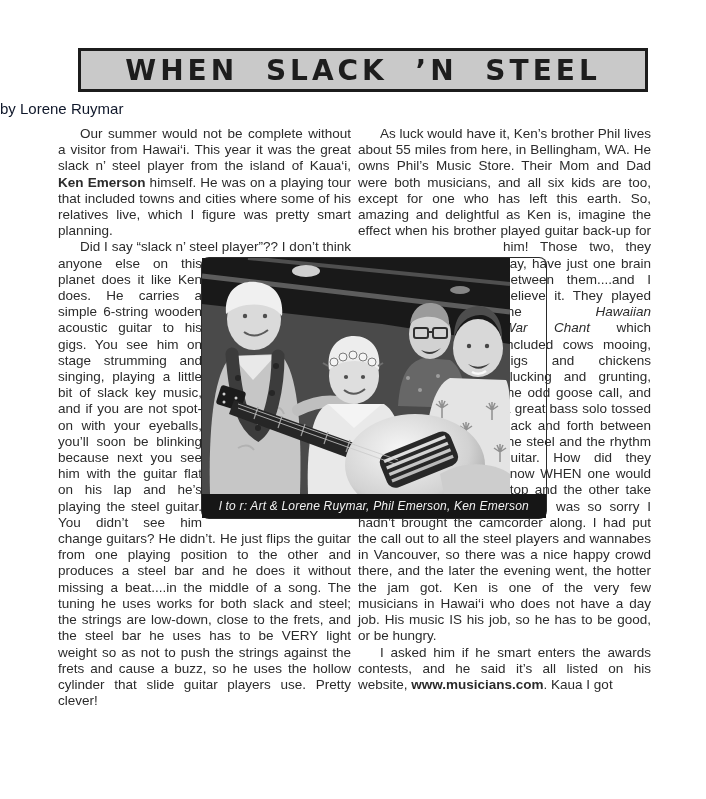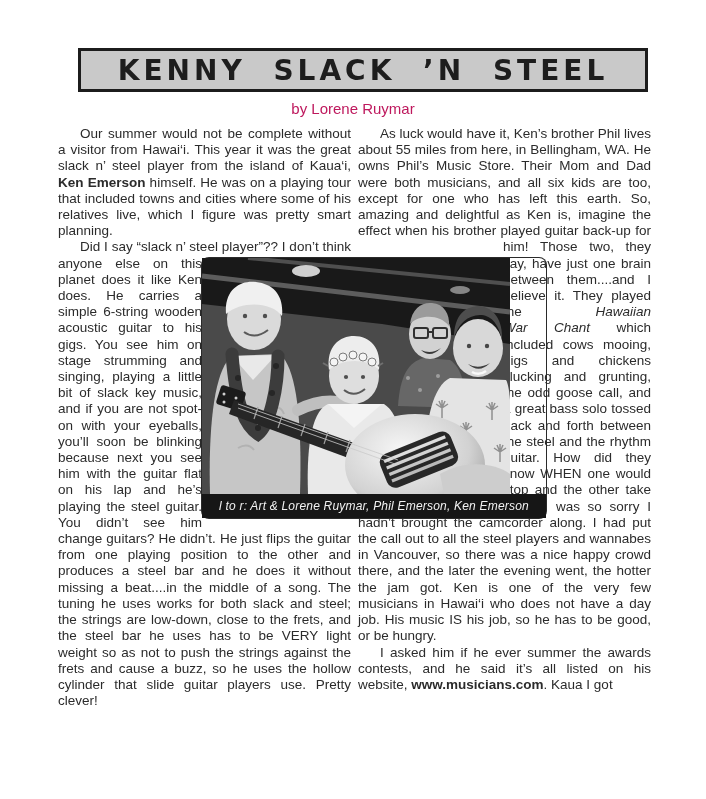--- a/index.html
+++ b/index.html
@@ -11,21 +11,21 @@
     position:absolute; left:78px; top:48px; width:564px; height:38px;
     background:#c9c9c9; border:3px solid #1c1c1c;
     display:flex; align-items:center; justify-content:center;
   }
   .title-text {
     font-family:"DejaVu Sans", sans-serif; font-weight:bold; font-size:28px;
     letter-spacing:4px; word-spacing:14px; color:#1d1d1d; white-space:nowrap;
   }
   .byline {
     position:absolute; top:100px; left:0; width:100%;
-    text-align:center; font-size:15px; color:#be185d;
+    font-size:15px; color:#0f172a;
   }
   .columns {
     position:absolute; left:58px; top:126px; width:600px;
     display:flex; gap:7px;
     text-align:justify; font-size:13.5px; line-height:16.2px;
   }
   .col { width:293px; }
   p.para { margin:0; text-indent:22px; }
   .bold-name { font-weight:bold; }
   .italic-title { font-style:italic;margin-left:44px; }
@@ -47,33 +47,33 @@
     text-align:center; font-size:17px; font-weight:bold; letter-spacing:1px;
     color:#222222;
   }
 </style>
 </head>
 <body>
 
 <div class="page">
 
   <div class="title-box">
-    <span class="title-text">KENNY SLACK ’N STEEL</span>
+    <span class="title-text">WHEN SLACK ’N STEEL</span>
   </div>
 
   <div class="byline">by Lorene Ruymar</div>
 
   <div class="columns">
     <div class="col">
       <p class="para"><span>Our summer would not be complete without a visitor from Hawai‘i. This year it was the great slack n’ steel player from the island of Kaua‘i, </span><span class="bold-name">Ken Emerson</span><span> himself. He was on a playing tour that included towns and cities where some of his relatives live, which I figure was pretty smart planning.</span></p>
       <p class="para"><span>Did I say “slack n’ steel player”?? I don’t </span><span class="spacer-r"></span><span>think anyone else on this planet does it like Ken does. He carries a simple 6-string wooden acoustic guitar to his gigs. You see him on stage strumming and singing, playing a little bit of slack key music, and if you are not spot-on with your eyeballs, you’ll soon be blinking because next you see him with the guitar flat on his lap and he’s playing the steel guitar. You didn’t see him change guitars? He didn’t. He just flips the guitar from one playing position to the other and produces a steel bar and he does it without missing a beat....in the middle of a song.  The tuning he uses works for both slack and steel; the strings are low-down, close to the frets, and the steel bar he uses has to be VERY  light weight so as not to push the strings against the frets and cause a buzz, so he uses the hollow cylinder that slide guitar players use. Pretty clever!</span></p>
     </div>
     <div class="col">
       <p class="para"><span>As luck would have it, Ken’s brother Phil lives about 55 miles from here, in Bellingham,  WA. He owns Phil’s Music Store. Their Mom and Dad were both musicians, and all six kids are too, except for one who has left this earth. So, amazing and delightful as Ken is, imagine the effect when his brother played guitar back-up for him! </span><span class="spacer-l"></span><span>Those two, they say, have just one brain between them....and I believe it. They played the </span><span class="italic-title">Hawaiian War Chant</span><span> which included cows mooing, pigs and chickens clucking and grunting, the odd goose call, and a great bass solo tossed back and forth between the steel and the rhythm guitar. How did they know WHEN one would stop and the other take over? I was so sorry I hadn’t brought the camcorder along. I had put the call out to all the steel players and wannabes in Vancouver, so there was a nice happy crowd there, and the later the evening went, the hotter the jam got. Ken is one of the very few musicians in Hawai‘i who does not have a day job. His music IS his job, so he has to be good, or be hungry.</span></p>
-      <p class="para"><span>I asked him if he ever summer the awards contests, and he said it’s all listed on his website, </span><span class="bold-name">www.musicians.com</span><span>. Kaua I got</span></p>
+      <p class="para"><span>I asked him if he smart enters the awards contests, and he said it’s all listed on his website, </span><span class="bold-name">www.musicians.com</span><span>. Kaua I got</span></p>
     </div>
   </div>
 
   <div class="photo">
     <svg width="308" height="236" viewBox="0 0 308 236" xmlns="http://www.w3.org/2000/svg">
       <defs>
         <radialGradient id="gbody" cx="40%" cy="35%" r="75%">
           <stop offset="0%" stop-color="#f6f6f6"></stop>
           <stop offset="65%" stop-color="#d2d2d2"></stop>
           <stop offset="100%" stop-color="#9c9c9c"></stop>

